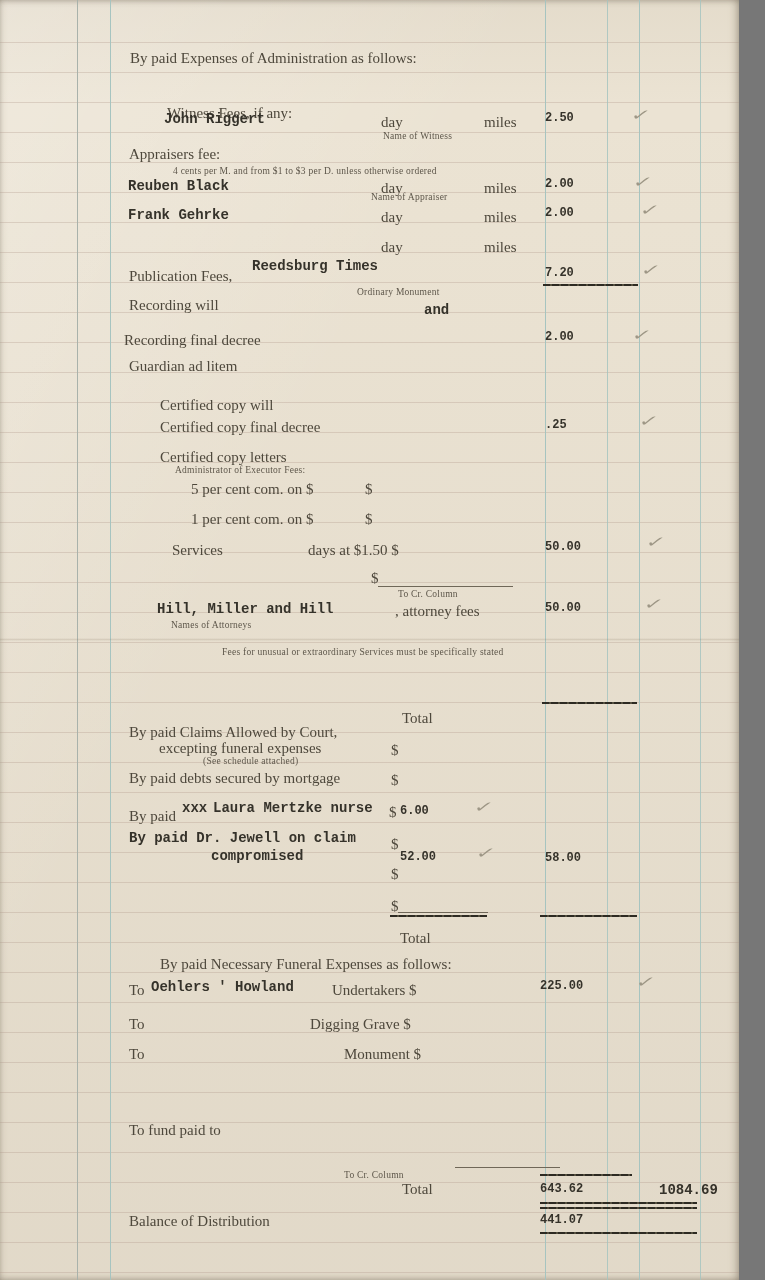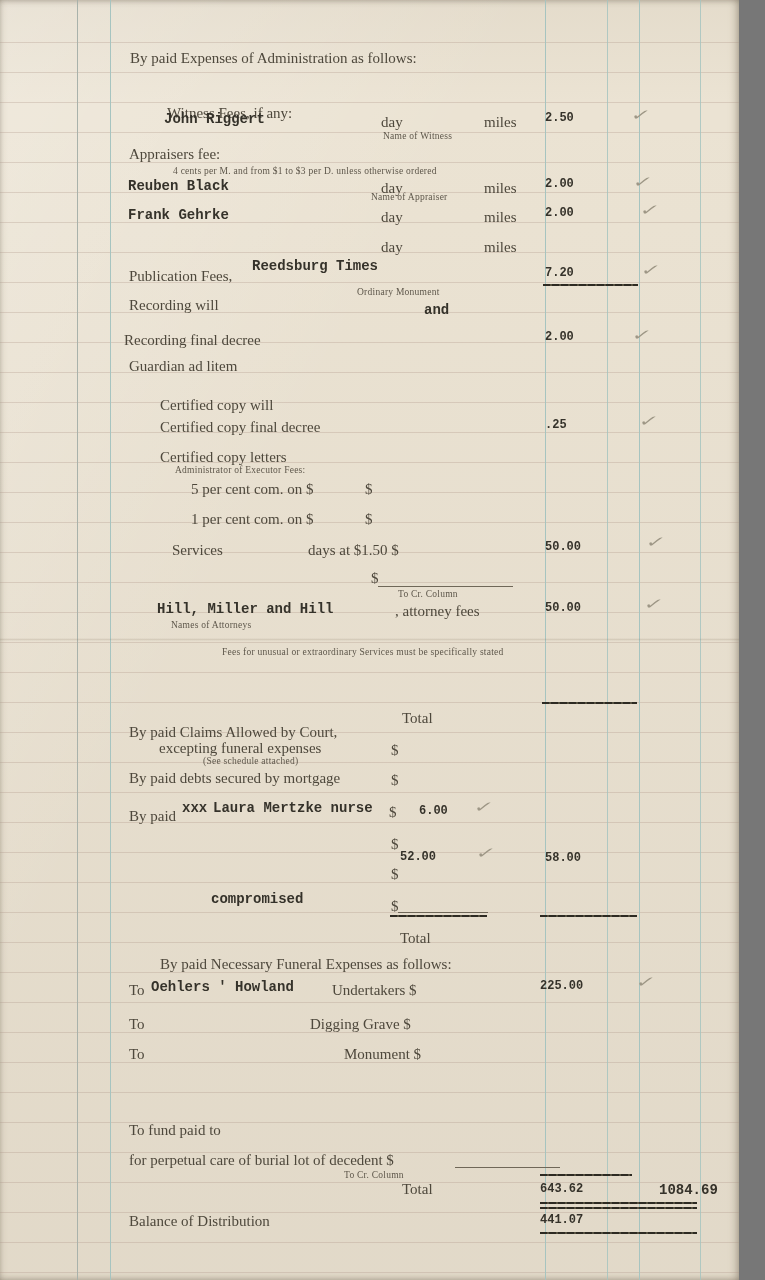--- a/index.html
+++ b/index.html
@@ -121,25 +121,26 @@
   <div class="el s" style="left:159px;top:740px;">excepting funeral expenses</div>
   <div class="el s" style="left:391px;top:742px;">$</div>
   <div class="el sm" style="left:203px;top:756px;">(See schedule attached)</div>
   <div class="el s" style="left:129px;top:770px;">By paid debts secured by mortgage</div>
   <div class="el s" style="left:391px;top:772px;">$</div>
 
   <div class="el s" style="left:129px;top:808px;text-align:right;">By paid</div>
   <div class="el tw" style="left:182px;top:801px;">xxx</div>
   <div class="el tw" style="left:213px;top:801px;">Laura Mertzke nurse</div>
   <div class="el s" style="left:389px;top:804px;">$</div>
-  <div class="el amt" style="left:419px;width:68px;top:805px;">6.00</div>
+  <div class="el amt" style="left:400px;width:68px;top:805px;">6.00</div>
   <div class="el chk" style="left:472px;top:799px;">✓</div>
 
+  <div class="el tw" style="left:129px;top:831px;">By paid Dr. Jewell on claim</div>
   <div class="el s" style="left:391px;top:836px;">$</div>
-  <div class="el tw" style="left:211px;top:849px;margin-top:43px;">compromised</div>
+  <div class="el tw" style="left:211px;top:849px;">compromised</div>
   <div class="el amt" style="left:400px;width:70px;top:851px;">52.00</div>
   <div class="el chk" style="left:474px;top:845px;">✓</div>
   <div class="el amt" style="left:545px;width:82px;top:852px;">58.00</div>
   <div class="el s" style="left:391px;top:866px;">$</div>
 
   <div class="el s" style="left:391px;top:898px;">$</div>
   <div class="ul" style="left:398px;top:912px;width:90px;"></div>
   <div class="hl" style="left:390px;top:915px;width:97px;"></div>
   <div class="hl" style="left:540px;top:915px;width:97px;"></div>
   <div class="el s" style="left:400px;top:930px;">Total</div>
@@ -149,21 +150,20 @@
   <div class="el tw" style="left:151px;top:980px;">Oehlers ' Howland</div>
   <div class="el s" style="left:332px;top:982px;">Undertakers $</div>
   <div class="el amt" style="left:540px;width:90px;top:980px;">225.00</div>
   <div class="el chk" style="left:634px;top:974px;">✓</div>
   <div class="el s" style="left:129px;top:1016px;">To</div>
   <div class="el s" style="left:310px;top:1016px;">Digging Grave $</div>
   <div class="el s" style="left:129px;top:1046px;">To</div>
   <div class="el s" style="left:344px;top:1046px;">Monument $</div>
 
   <div class="el s" style="left:129px;top:1122px;">To fund paid to</div>
-  <div class="el s" style="left:129px;top:1152px;">for perpetual care of burial lot of decedent $</div>
   <div class="ul" style="left:455px;top:1167px;width:105px;"></div>
   <div class="el sm" style="left:344px;top:1170px;">To Cr. Column</div>
 
   <div class="hl" style="left:540px;top:1174px;width:92px;"></div>
   <div class="el s" style="left:402px;top:1181px;">Total</div>
   <div class="el amt" style="left:540px;width:87px;top:1183px;">643.62</div>
   <div class="el tw" style="left:659px;top:1183px;">1084.69</div>
   <div class="hl" style="left:540px;top:1202px;width:157px;"></div>
   <div class="hl" style="left:540px;top:1207px;width:157px;"></div>
   <div class="el s" style="left:129px;top:1213px;">Balance of Distribution</div>

